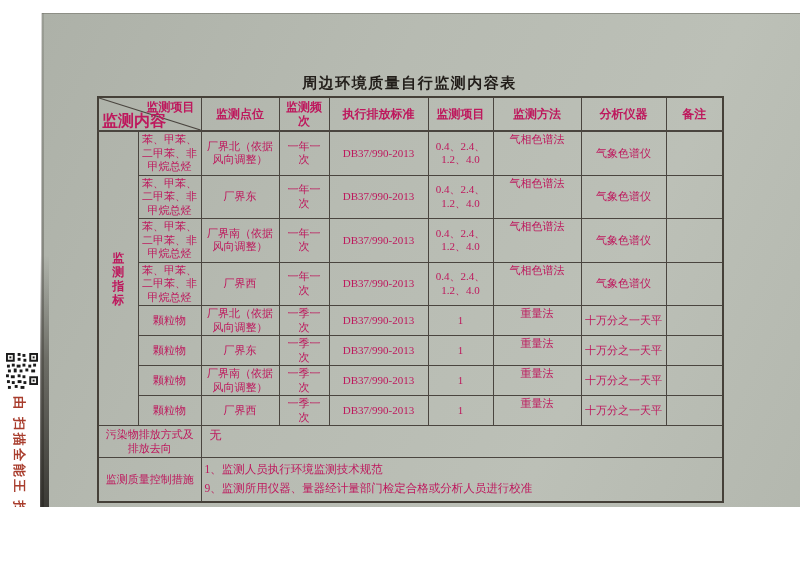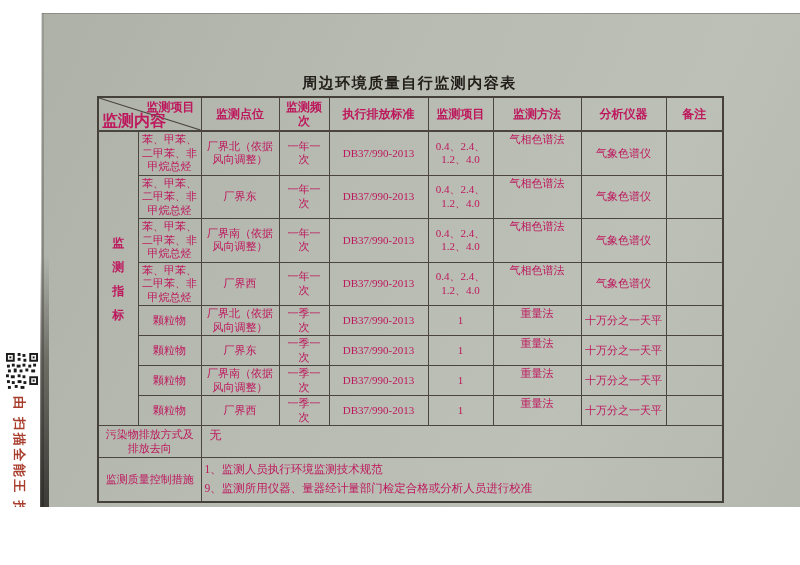--- a/index.html
+++ b/index.html
@@ -55,21 +55,21 @@
 
   
   .diag{position:relative;padding:0 !important;}
   .diag svg{position:absolute;left:0;top:0;width:100%;height:100%;}
   .diag .dtop{position:absolute;top:2px;right:6px;font-weight:bold;font-size:12px;}
   .diag .dbot{position:absolute;bottom:2px;left:3px;font-weight:bold;font-size:16px;}
 
   
   .vlabel{
     font-weight:bold;font-size:12px;letter-spacing:0;
-    width:13px;margin:16px auto;word-break:break-all;line-height:24px;
+    width:13px;margin:16px auto;word-break:break-all;line-height:14px;
   }
 
   .footer-label{font-weight:bold;font-size:12px;line-height:15px;}
   .footer-lines div{font-size:11.5px;line-height:19px;}
 
   
   .qr{position:absolute;left:6px;top:348px;width:32px;height:42px;}
   .wm-text{
     position:absolute;left:28px;top:396px;width:164px;height:17px;
     transform:rotate(90deg);transform-origin:top left;

